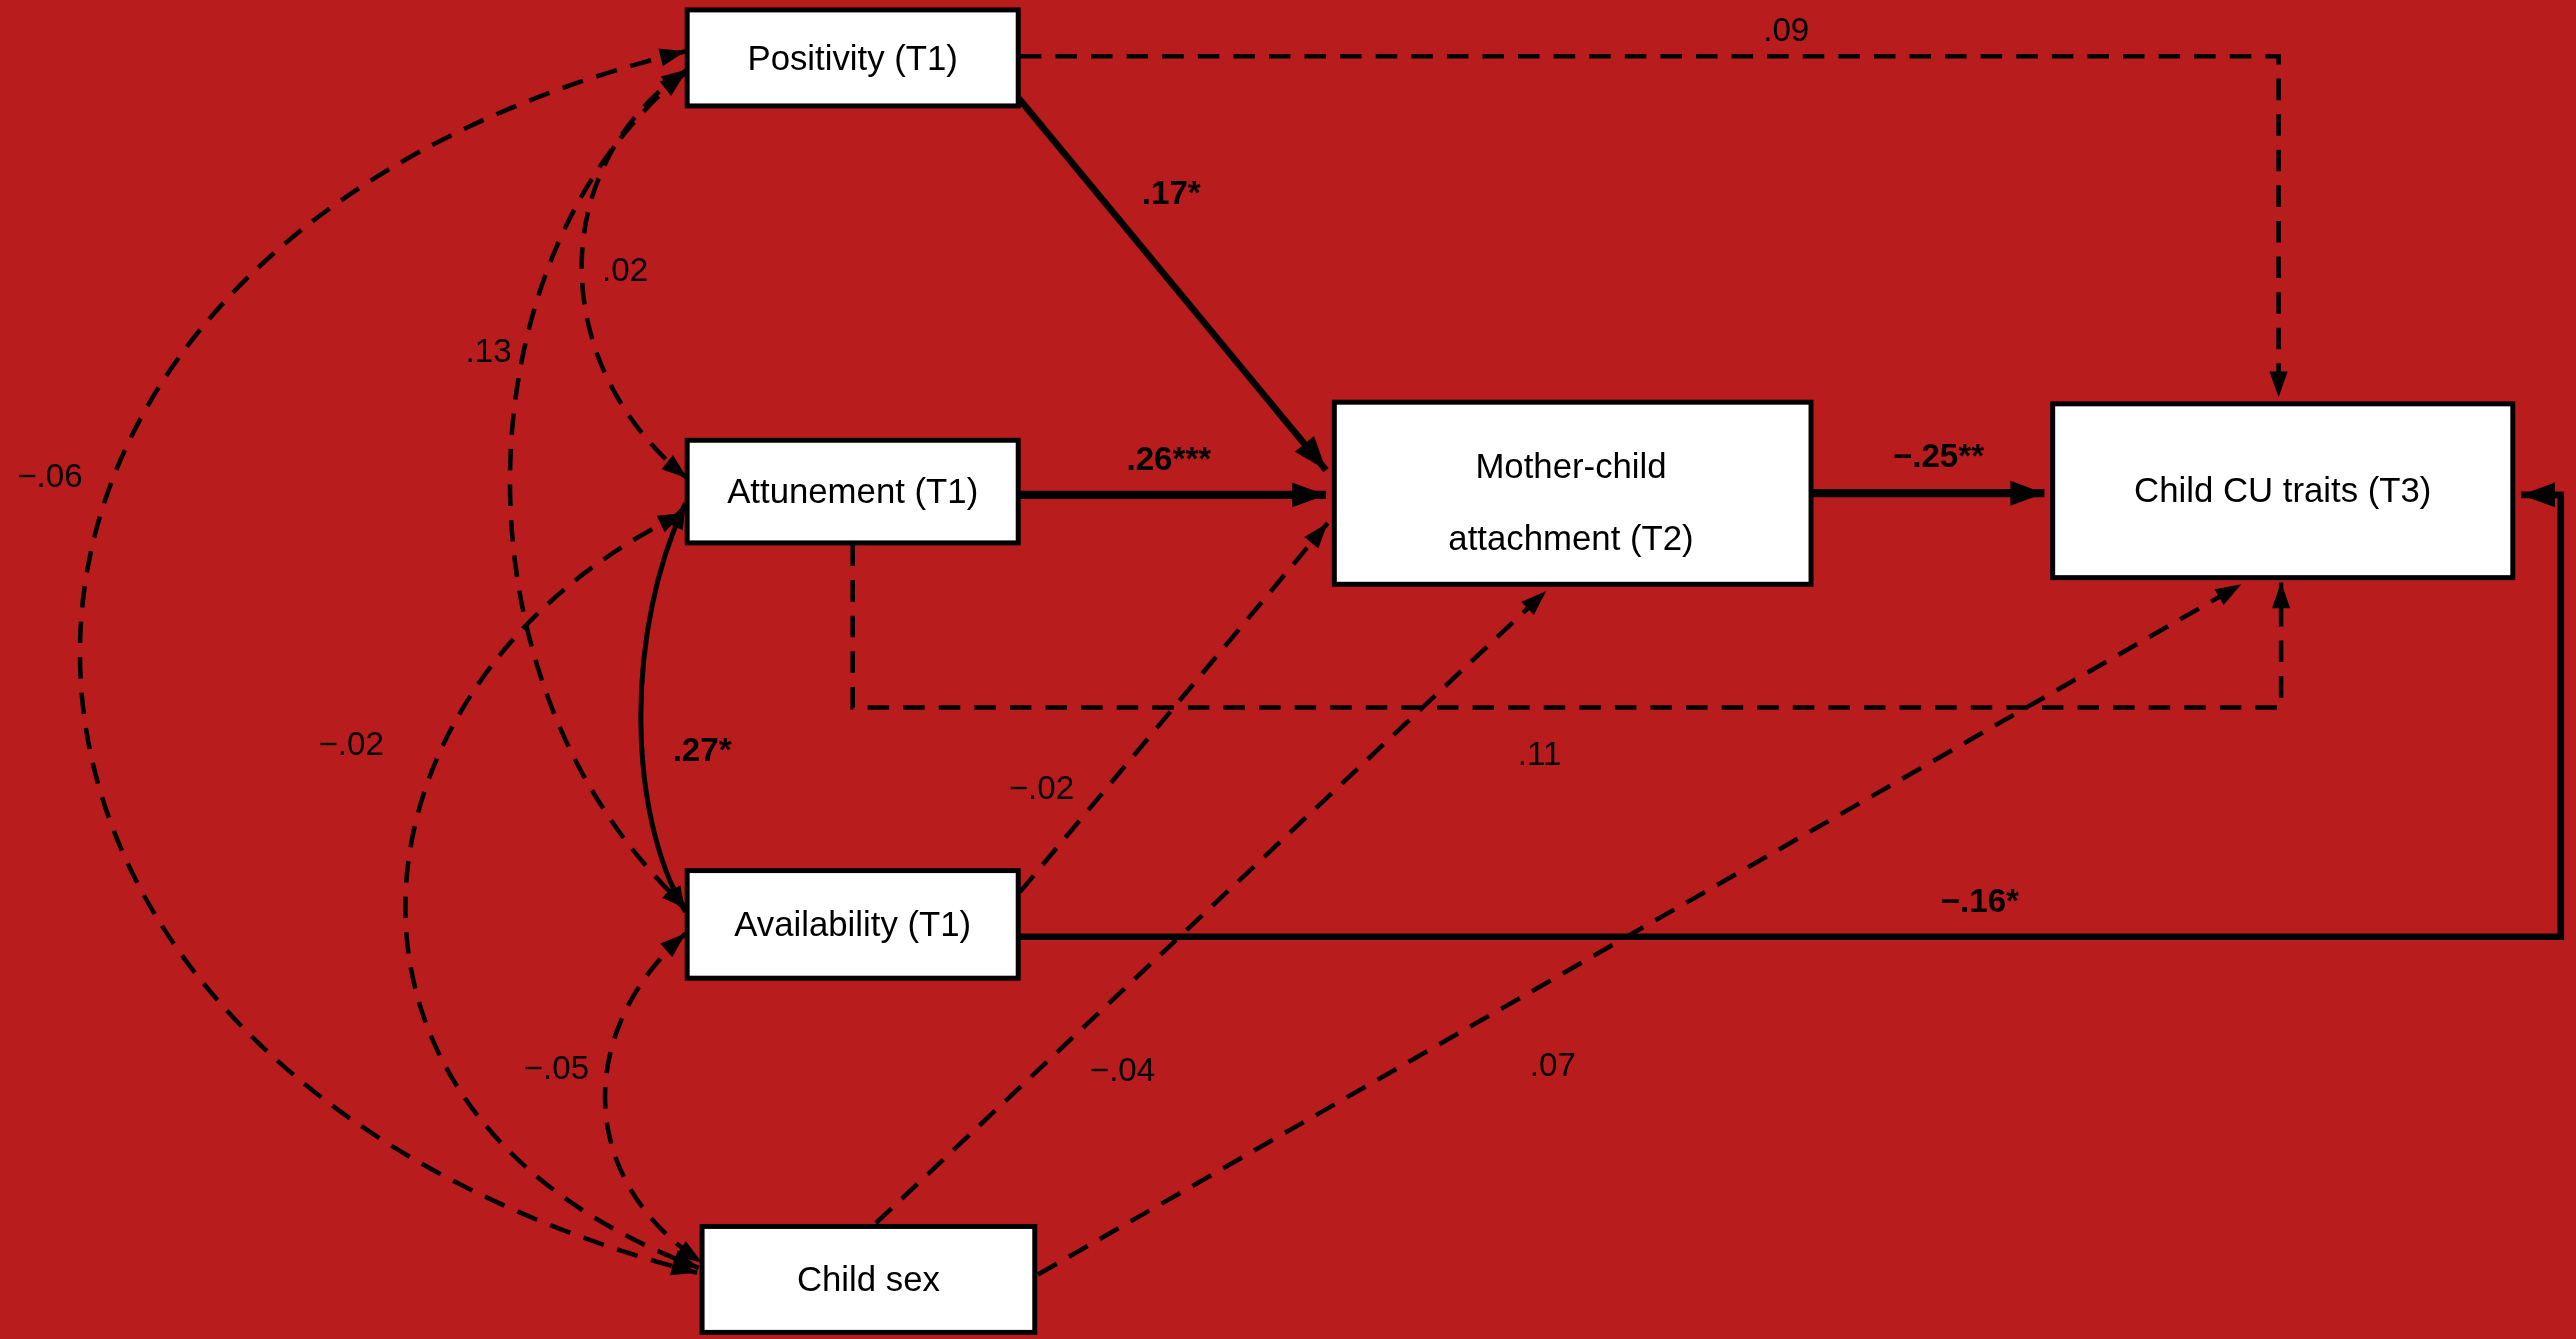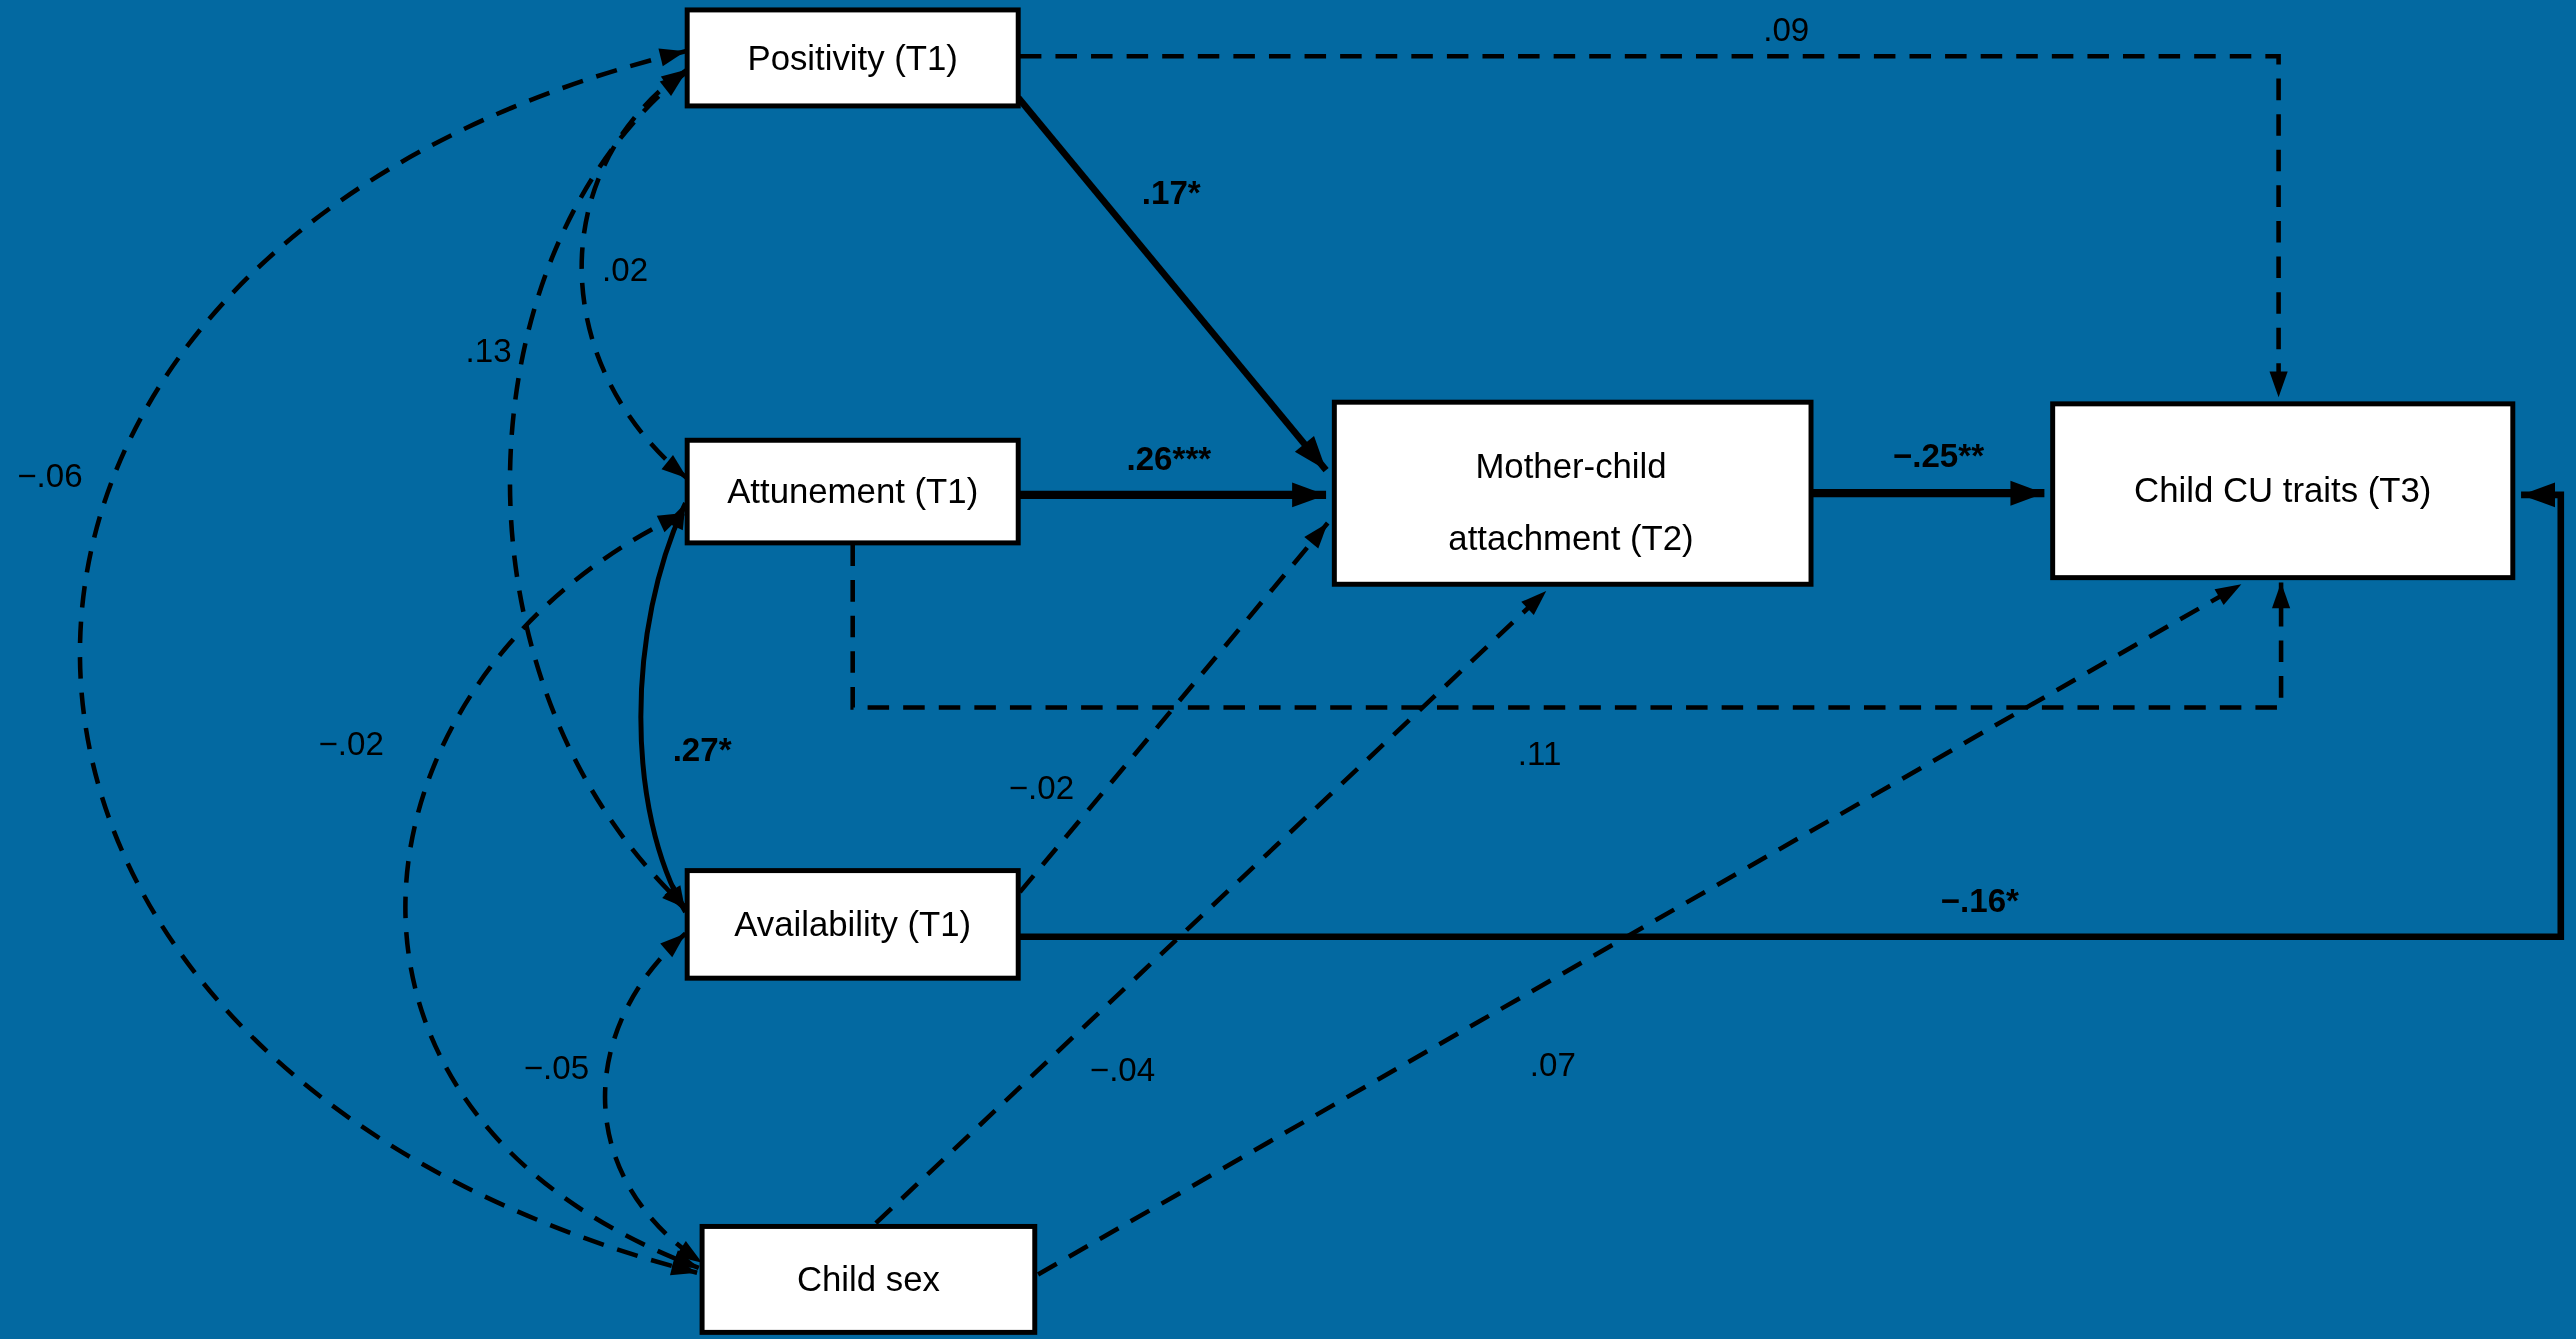--- a/index.html
+++ b/index.html
@@ -4,21 +4,21 @@
 <style>
   html, body {
     margin: 0;
     padding: 0;
     background: #ffffff;
   }
   .stage {
     position: relative;
     width: 2576px;
     height: 1339px;
-    background: #0369a1;
+    background: #b91c1c;
     font-family: "Liberation Sans", sans-serif;
   }
   svg { display: block; }
   .node-box {
     fill: #ffffff;
     stroke: #000000;
     stroke-width: 6;
   }
   .node-label {
     font-family: "Liberation Sans", sans-serif;

